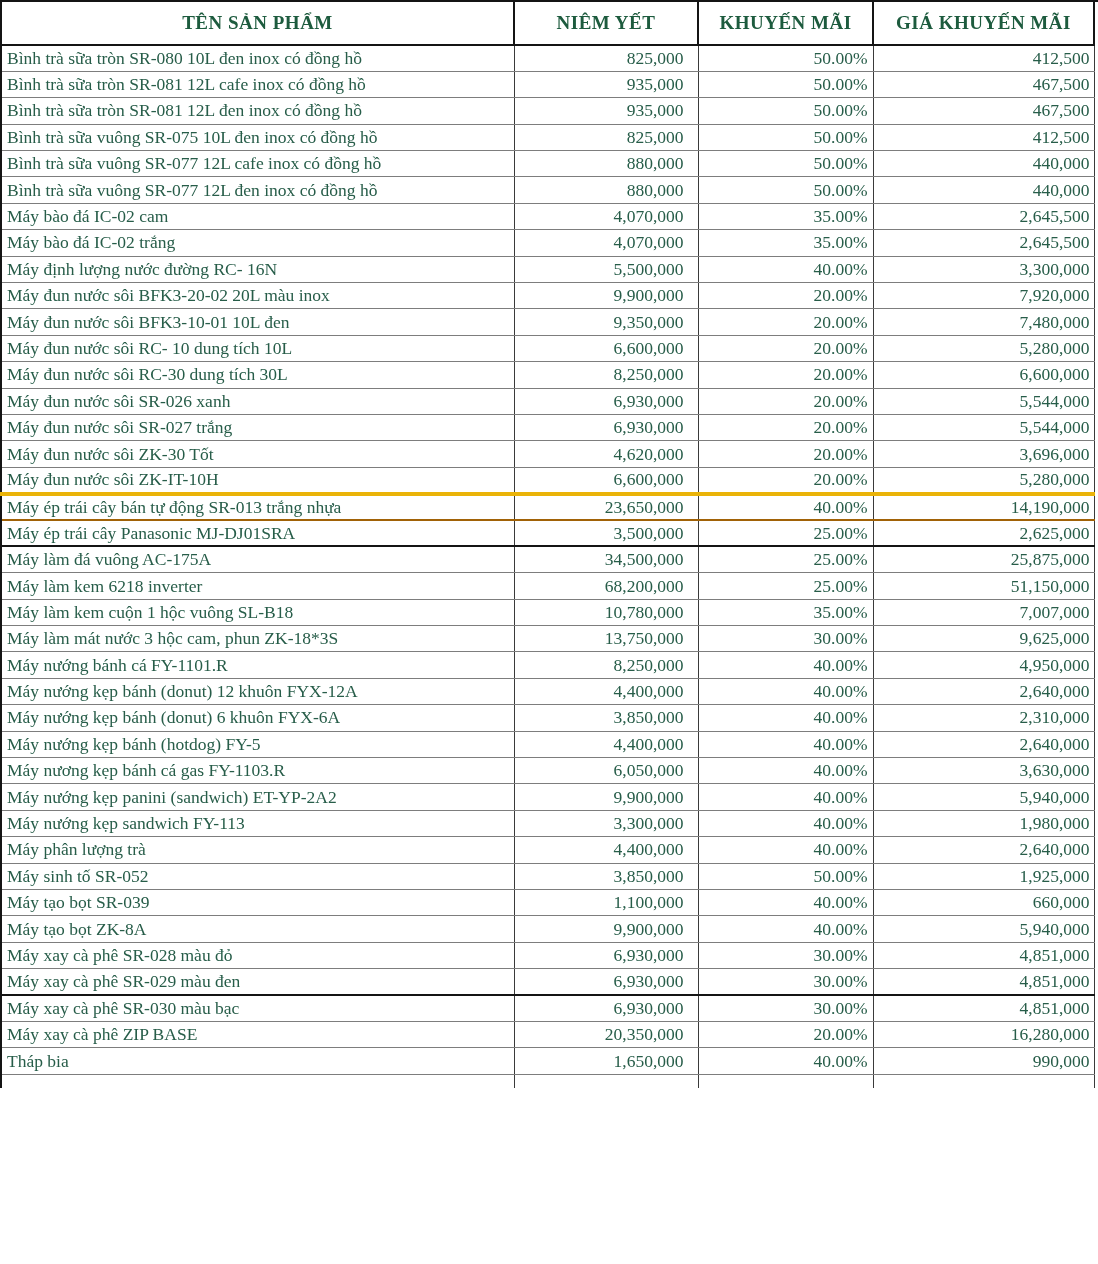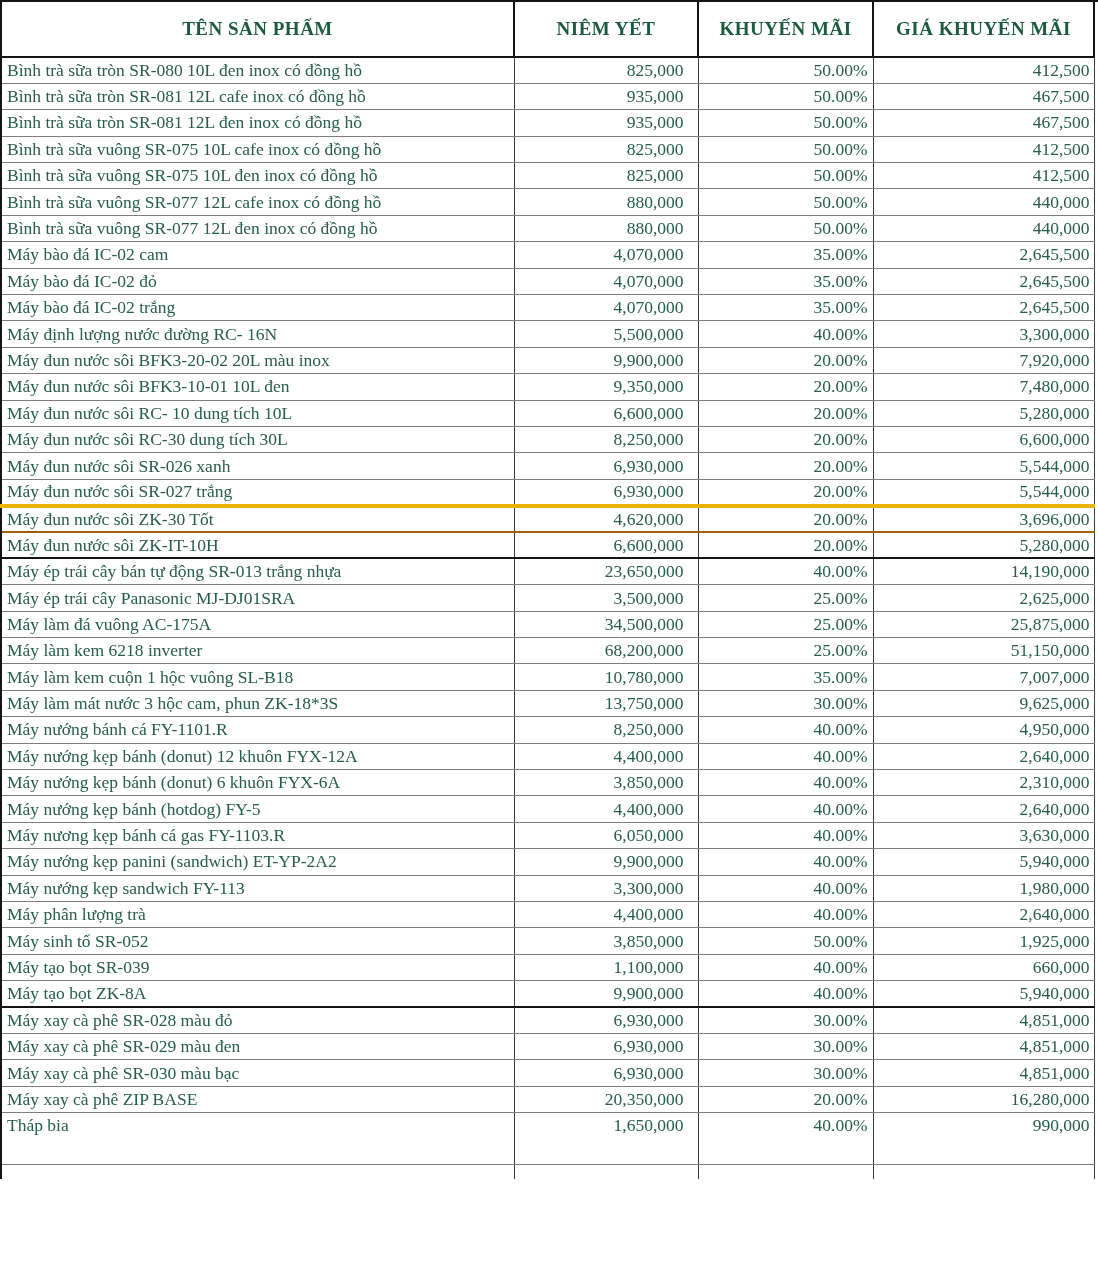--- a/index.html
+++ b/index.html
@@ -16,21 +16,21 @@
     width:1098px;
   }
   col.w-name{width:513px;}
   col.w-list{width:184px;}
   col.w-promo{width:175px;}
   col.w-price{width:221px;}
   col.w-sliver{width:5px;}
 
   
   thead th{
-    height:56px;
+    height:44px;
     box-sizing:border-box;
     font-size:19px;
     font-weight:bold;
     letter-spacing:.5px;
     color:#1d5b3e;
     text-align:center;
     vertical-align:middle;
     border:2px solid #141414;
     background:#ffffff;
   }
@@ -126,27 +126,20 @@
           <td class="c-sliver"></td>
         </tr>
         <tr>
           <td class="t-name">Bình trà sữa tròn SR-081 12L đen inox có đồng hồ</td>
           <td class="t-num c-list">935,000</td>
           <td class="t-num c-promo">50.00%</td>
           <td class="t-num c-price">467,500</td>
           <td class="c-sliver"></td>
         </tr>
         <tr>
-          <td class="t-name">Bình trà sữa vuông SR-075 10L cafe inox có đồng hồ</td>
-          <td class="t-num c-list">825,000</td>
-          <td class="t-num c-promo">50.00%</td>
-          <td class="t-num c-price">412,500</td>
-          <td class="c-sliver"></td>
-        </tr>
-        <tr>
           <td class="t-name">Bình trà sữa vuông SR-075 10L đen inox có đồng hồ</td>
           <td class="t-num c-list">825,000</td>
           <td class="t-num c-promo">50.00%</td>
           <td class="t-num c-price">412,500</td>
           <td class="c-sliver"></td>
         </tr>
         <tr>
           <td class="t-name">Bình trà sữa vuông SR-077 12L cafe inox có đồng hồ</td>
           <td class="t-num c-list">880,000</td>
           <td class="t-num c-promo">50.00%</td>
@@ -155,27 +148,20 @@
         </tr>
         <tr>
           <td class="t-name">Bình trà sữa vuông SR-077 12L đen inox có đồng hồ</td>
           <td class="t-num c-list">880,000</td>
           <td class="t-num c-promo">50.00%</td>
           <td class="t-num c-price">440,000</td>
           <td class="c-sliver"></td>
         </tr>
         <tr>
           <td class="t-name">Máy bào đá IC-02 cam</td>
-          <td class="t-num c-list">4,070,000</td>
-          <td class="t-num c-promo">35.00%</td>
-          <td class="t-num c-price">2,645,500</td>
-          <td class="c-sliver"></td>
-        </tr>
-        <tr>
-          <td class="t-name">Máy bào đá IC-02 đỏ</td>
           <td class="t-num c-list">4,070,000</td>
           <td class="t-num c-promo">35.00%</td>
           <td class="t-num c-price">2,645,500</td>
           <td class="c-sliver"></td>
         </tr>
         <tr>
           <td class="t-name">Máy bào đá IC-02 trắng</td>
           <td class="t-num c-list">4,070,000</td>
           <td class="t-num c-promo">35.00%</td>
           <td class="t-num c-price">2,645,500</td>

